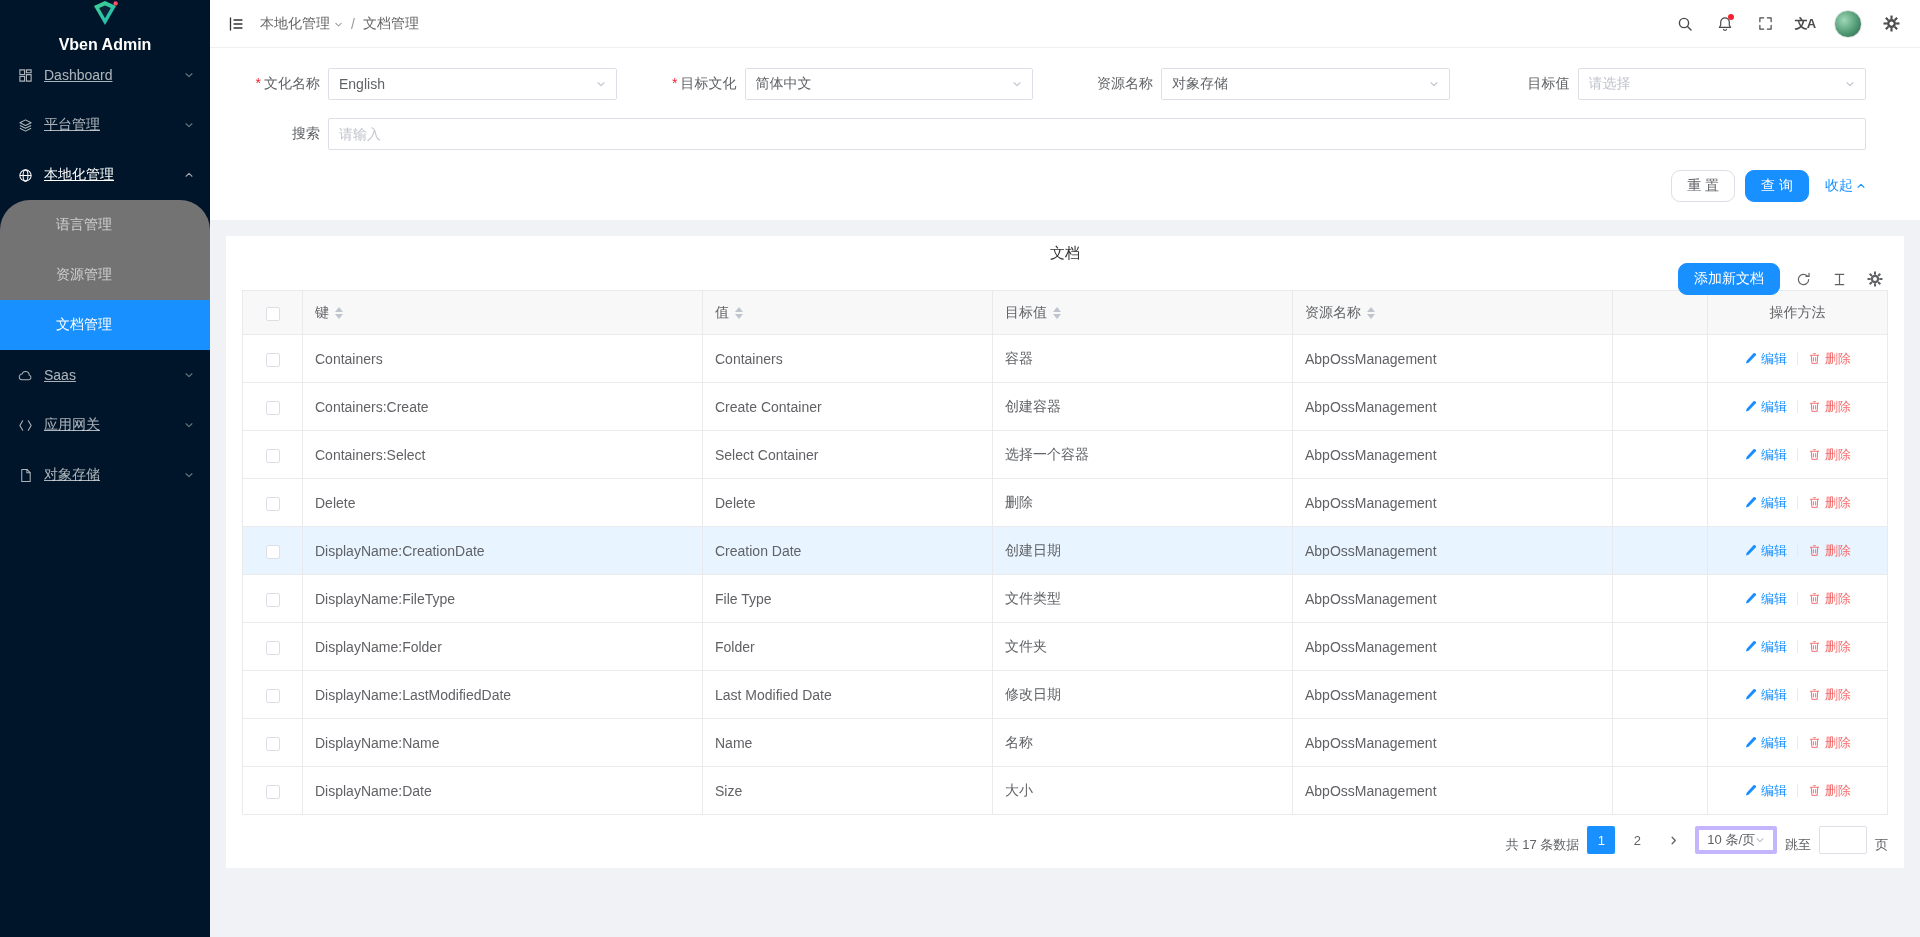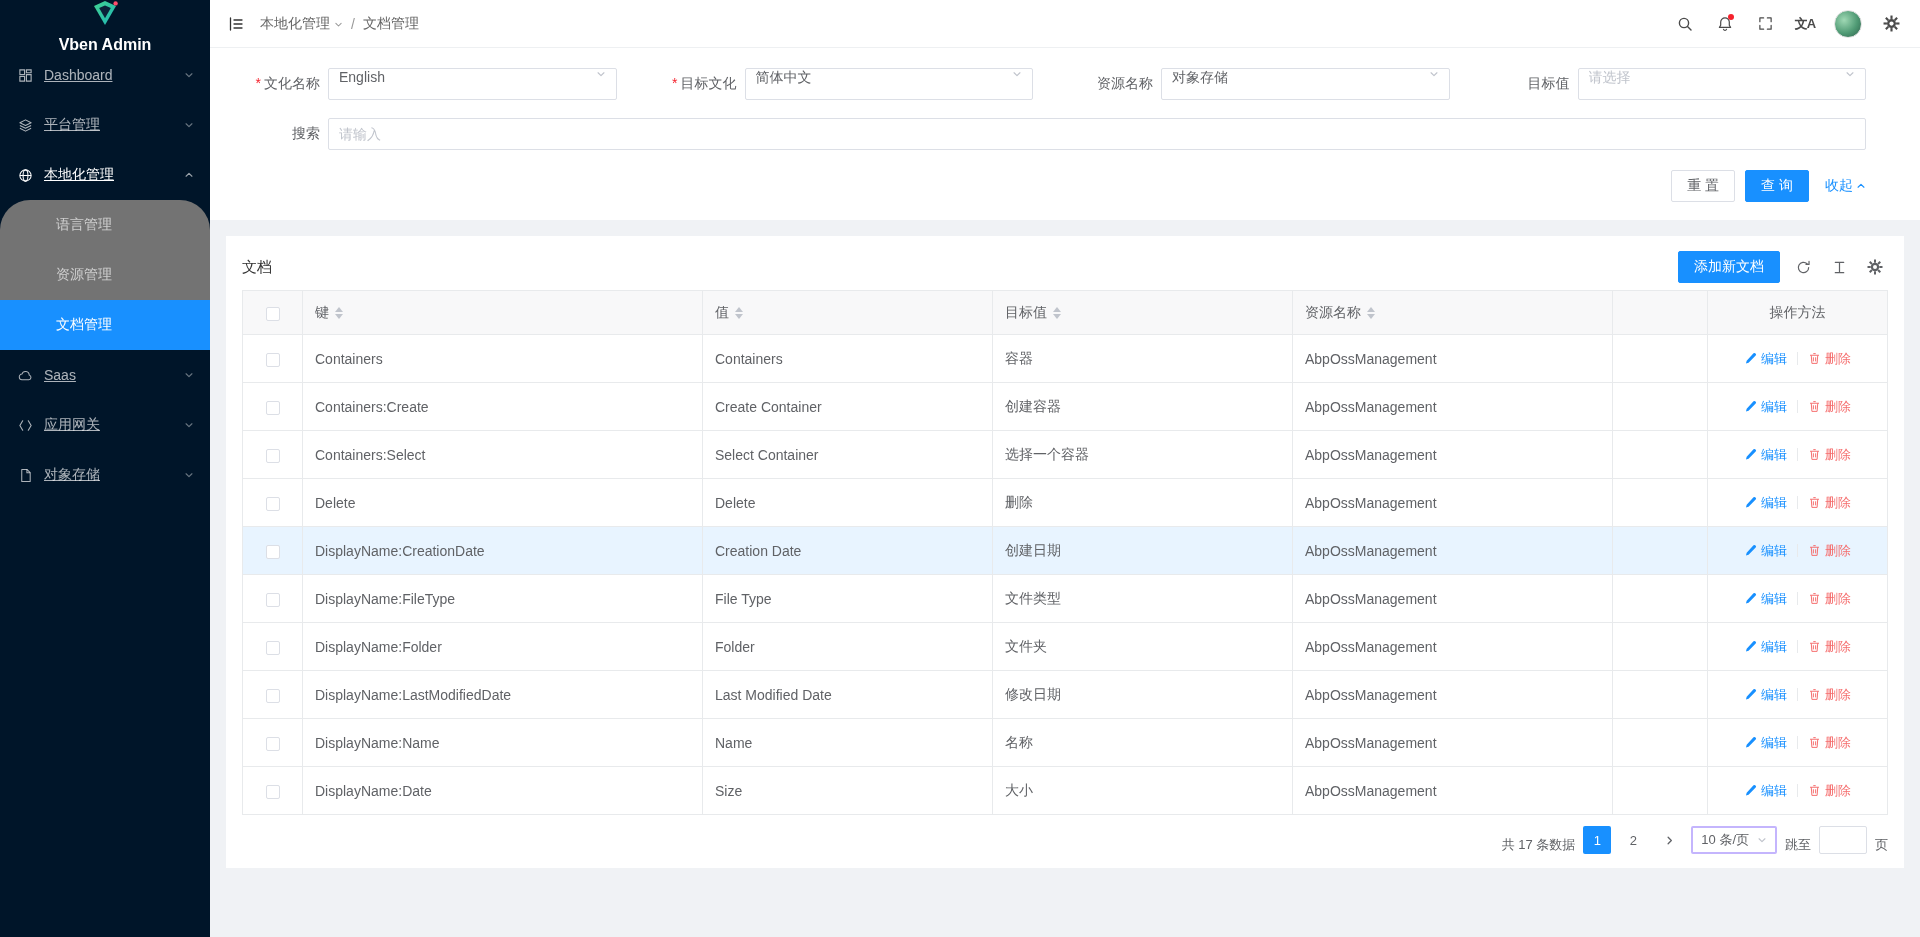--- a/index.html
+++ b/index.html
@@ -40,34 +40,34 @@
   
   .content { flex:1; display:flex; flex-direction:column; overflow:hidden; }
 
   
   .filter-card { background:#fff; padding:20px 28px 18px 16px; flex-shrink:0; }
   .filter-grid { display:grid; grid-template-columns:repeat(4,1fr); row-gap:18px; }
   .f-item { display:flex; align-items:center; min-width:0; padding-right:26px; }
   .f-item.full { grid-column:1 / -1; }
   .f-label { width:102px; text-align:right; padding-right:8px; flex-shrink:0; color:#606266; white-space:nowrap; }
   .req { color:#f5222d; margin-right:3px; }
-  .select-box { flex:1; height:32px; border:1px solid #dcdfe6; border-radius:2px; background:#fff; display:flex; align-items:flex-start; padding:0 10px; cursor:pointer; min-width:0; }
+  .select-box { flex:1; height:32px; border:1px solid #dcdfe6; border-radius:2px; background:#fff; display:flex; align-items:center; padding:0 10px; cursor:pointer; min-width:0; }
   .select-box .sel-value { flex:1; color:#606266; overflow:hidden; white-space:nowrap; }
   .select-box .sel-value.placeholder { color:#c0c4cc; }
   .sel-arrow { color:#c0c4cc; display:flex; }
   .text-input { flex:1; height:32px; border:1px solid #dcdfe6; border-radius:2px; padding:0 10px; font-size:14px; color:#606266; font-family:inherit; outline:none; background:#fff; }
   .text-input::placeholder { color:#c0c4cc; }
   .filter-actions { display:flex; justify-content:flex-end; align-items:center; gap:10px; margin-top:20px; padding-right:26px; }
-  .btn { height:32px; padding:0 15px; border-radius:2px; border:1px solid #dcdfe6; background:#fff; color:#606266; font-size:14px; cursor:pointer; font-family:inherit; white-space:nowrap; }
+  .btn { height:32px; padding:0 15px; border-radius:9px; border:1px solid #dcdfe6; background:#fff; color:#606266; font-size:14px; cursor:pointer; font-family:inherit; white-space:nowrap; }
   .btn-primary { background:#1890ff; border-color:#1890ff; color:#fff; }
   .link-collapse { color:#1890ff; display:flex; align-items:center; gap:3px; cursor:pointer; font-size:14px; margin-left:6px; }
 
   
   .table-card { background:#fff; margin:16px 16px 0; padding:8px 16px 14px; flex-shrink:0; }
-  .panel-toolbar { display:flex; align-items:center; height:46px; }
+  .panel-toolbar { display:flex; align-items:center; height:46px;flex-direction:column; }
   .panel-title { font-size:15px; color:#333; }
   .toolbar-right { margin-left:auto; display:flex; align-items:center; gap:10px; }
   .tool-icon { width:26px; height:26px; display:flex; align-items:center; justify-content:center; color:#606266; cursor:pointer; }
   .grid-table { width:100%; border-collapse:collapse; table-layout:fixed; }
   .grid-table th,.grid-table td { border:1px solid #e8eaec; padding:0 12px; height:48px; font-size:14px; color:#606266; text-align:left; overflow:hidden; white-space:nowrap; text-overflow:ellipsis; }
   .grid-table th { background:#f8f8f9; height:44px; font-weight:500; }
   .grid-table .col-check { text-align:center; padding:0; }
   .grid-table .col-actions { text-align:center; }
   .grid-table tr.hl td { background:#e8f4ff; }
   .checkbox { display:inline-block; width:14px; height:14px; border:1px solid #dcdfe6; border-radius:2px; background:#fff; vertical-align:middle; cursor:pointer; }
@@ -76,21 +76,21 @@
   .caret-down { width:0; height:0; border-left:4px solid transparent; border-right:4px solid transparent; border-top:5px solid #c0c4cc; }
   .act { display:inline-flex; align-items:center; gap:4px; cursor:pointer; font-size:13px; vertical-align:middle; }
   .act.edit { color:#1890ff; }
   .act.del { color:#f56c6c; }
   .act-sep { display:inline-block; width:1px; height:13px; background:#e8eaec; margin:0 10px; vertical-align:middle; }
 
   
   .pager { display:flex; align-items:flex-end; justify-content:flex-end; gap:8px; margin-top:11px; font-size:13px; color:#606266; }
   .page-btn { min-width:28px; height:28px; display:flex; align-items:center; justify-content:center; border-radius:2px; cursor:pointer; padding:0 4px; color:#606266; }
   .page-btn.active { background:#1890ff; color:#fff; }
-  .pager-select { height:28px; border:2px solid #c4b5fd; border-radius:2px; display:flex; align-items:center; gap:8px; padding:0 8px; cursor:pointer; background:#fff; }
+  .pager-select { height:28px; border:4px solid #c4b5fd; border-radius:2px; display:flex; align-items:center; padding:0 8px; cursor:pointer; background:#fff; }
   .jump-input { width:48px; height:28px; border:1px solid #dcdfe6; border-radius:2px; outline:none; padding:0 6px; font-family:inherit; background:#fff; }
 </style>
 </head>
 <body>
 
 <div class="app">
 
   <aside class="sidebar">
     <div class="logo">
       <span style="display:flex;">

